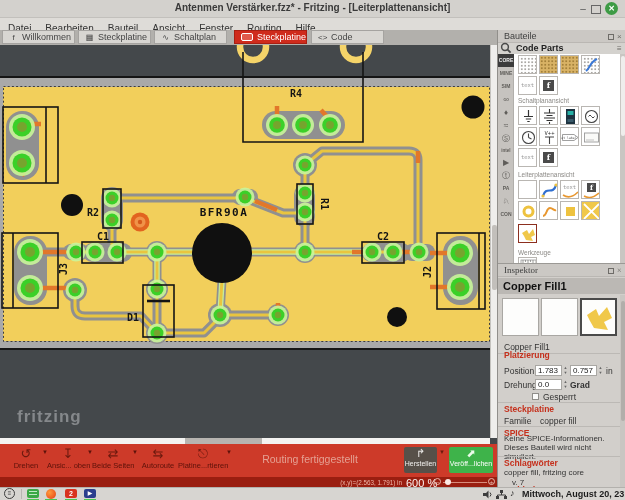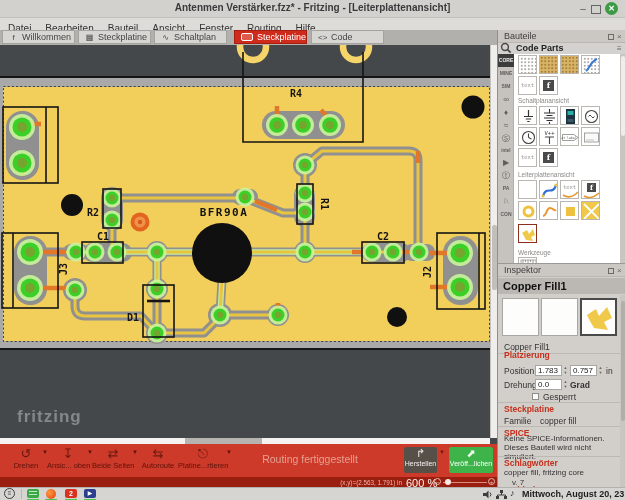--- a/index.html
+++ b/index.html
@@ -576,21 +576,21 @@
             <rect x="2" y="2" width="15" height="6" fill="#fdfdfb" stroke="#999" stroke-width="0.8"></rect>
             <path d="M4 2v3 M6.5 2v2 M9 2v3 M11.5 2v2 M14 2v3" stroke="#777" stroke-width="0.7"></path>
           </svg>
         </div>
     </div>
     <div class="abs" id="parts-scroll">
         <div class="abs" id="parts-thumb"></div>
       </div>
 
     <div id="inspector">
-      <div class="panel-hdr" style="top:0;">
+      <div class="panel-hdr" style="top:0;font-family:Liberation Serif, serif;">
         <span>Inspektor</span>
         <span class="hdr-sq" style="left:110px;"></span>
         <span class="hdr-ic" style="left:119px;">×</span>
       </div>
       <div id="insp-title-band">
         <div id="insp-part-title">Copper Fill1</div>
       </div>
       <div class="swatch" style="left:4px;"></div>
       <div class="swatch" style="left:43px;"></div>
       <div class="swatch sel" style="left:82px;">

